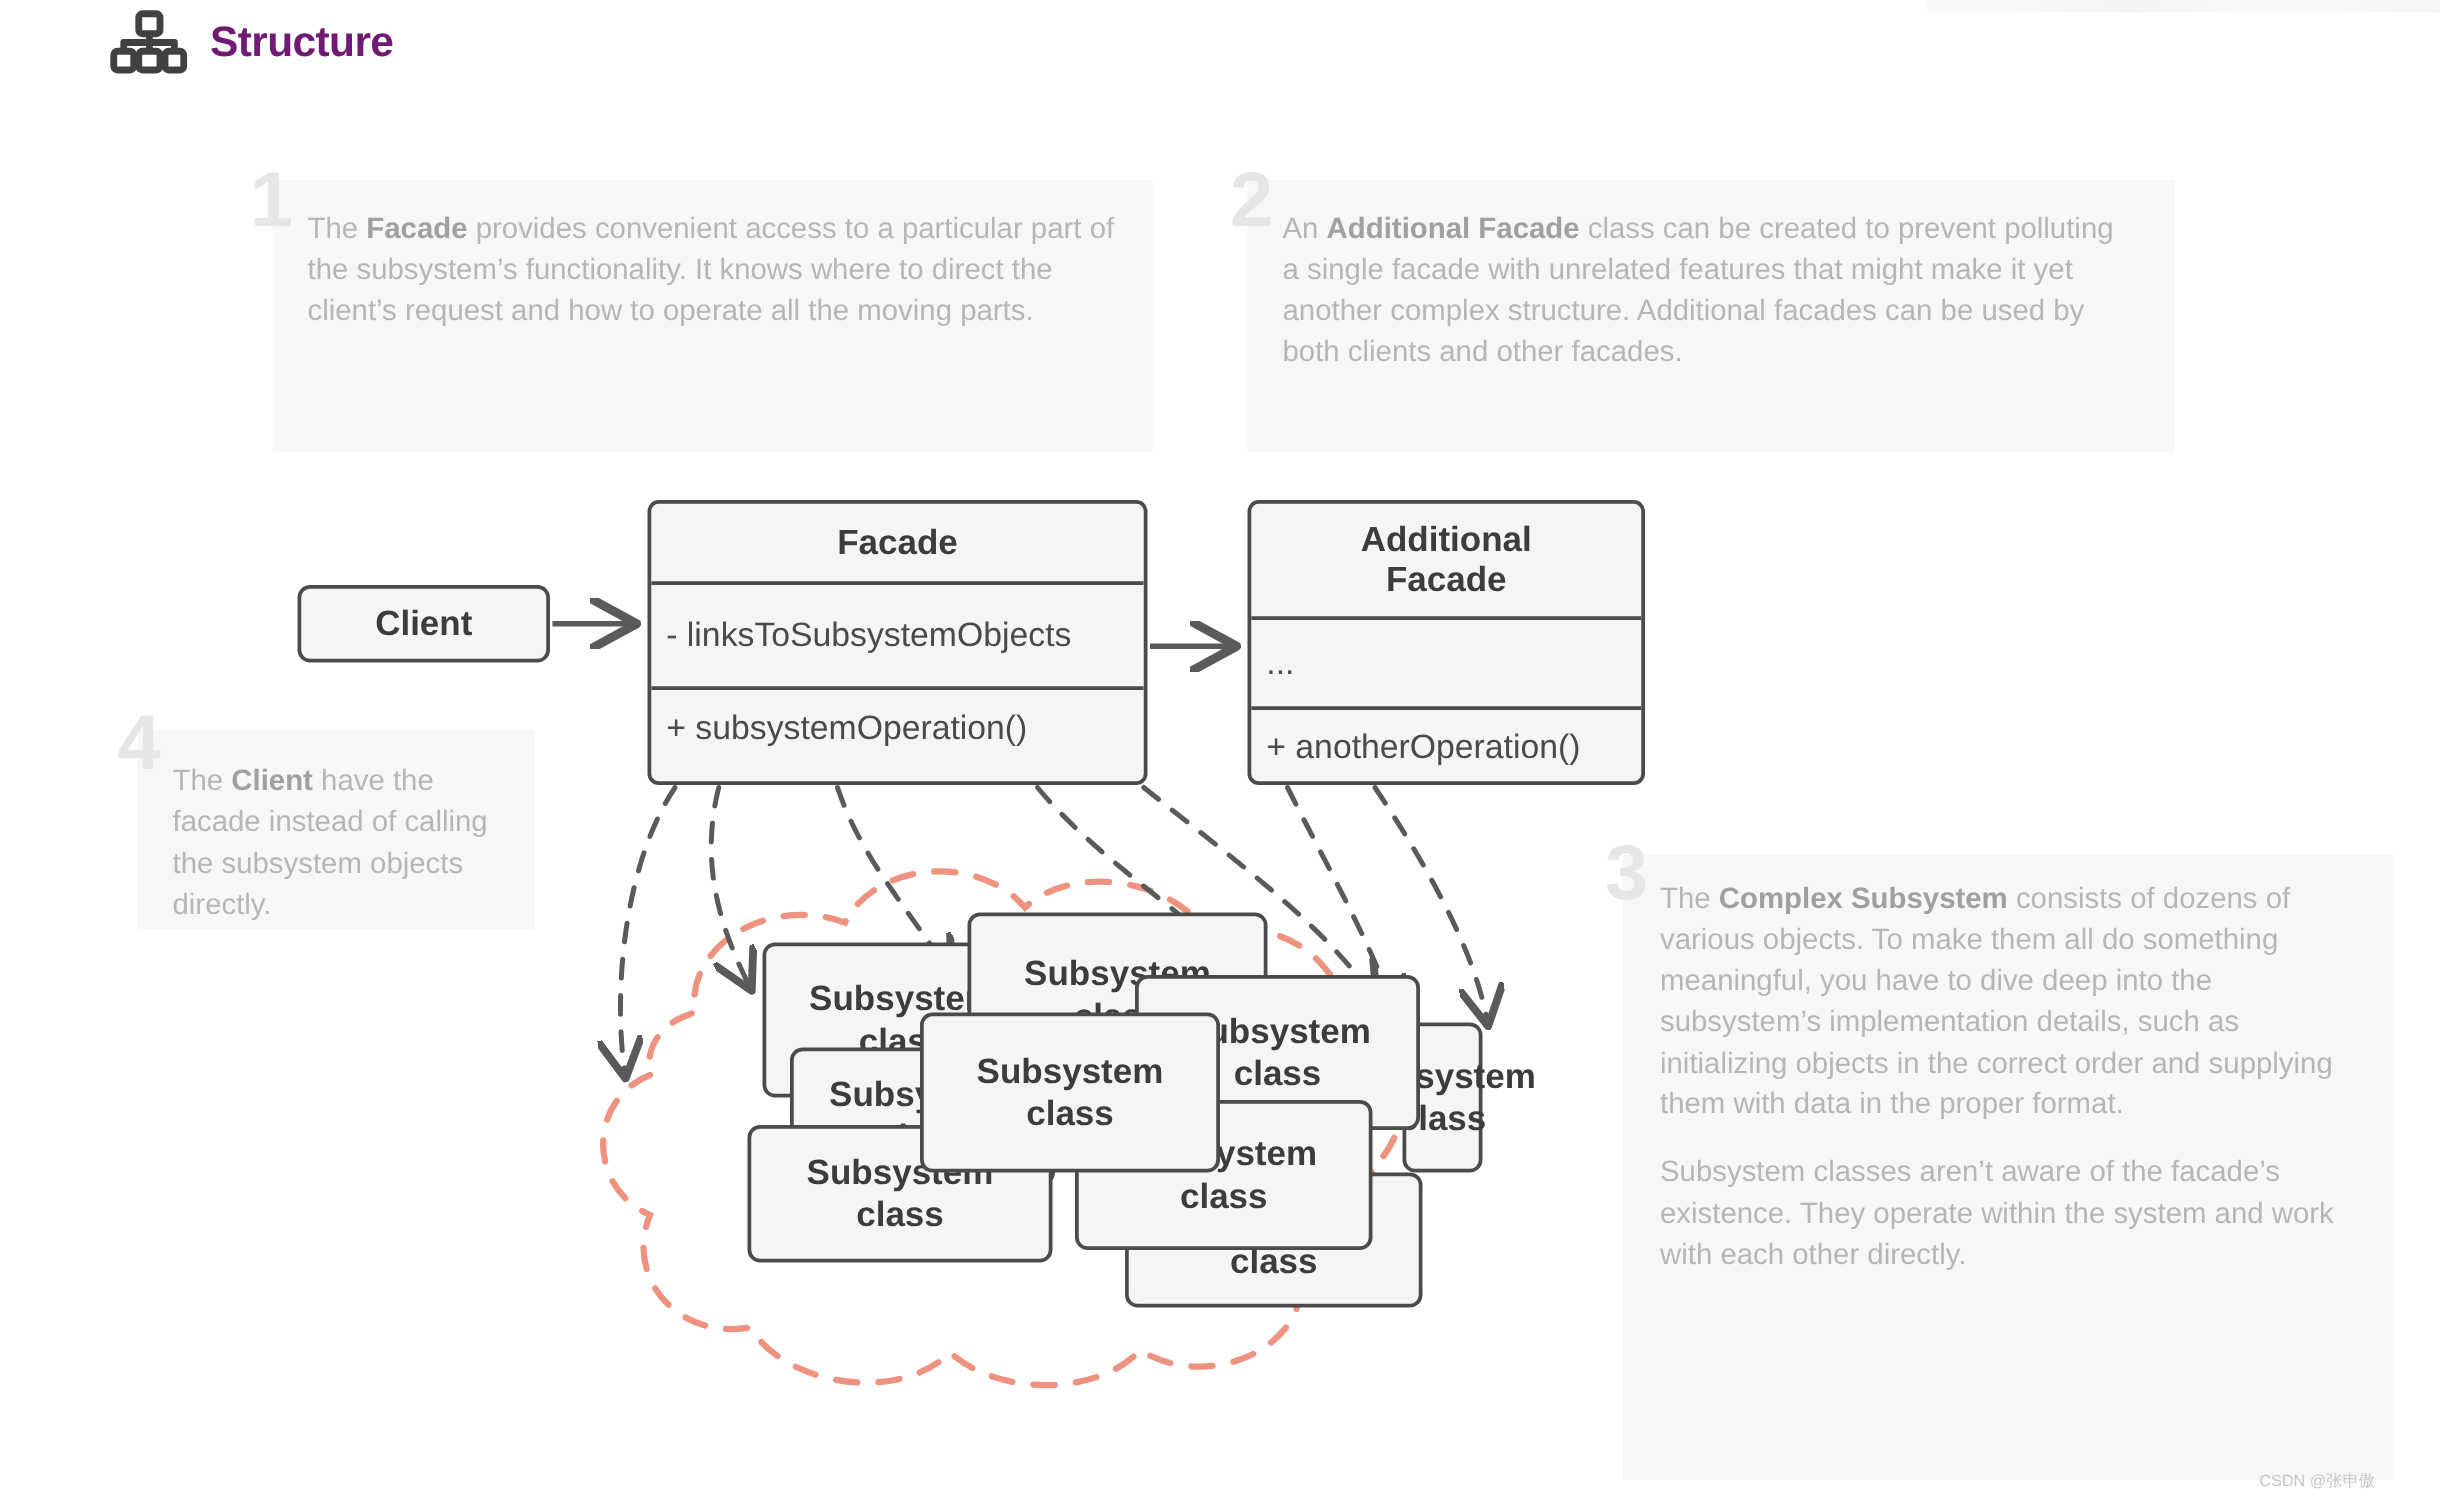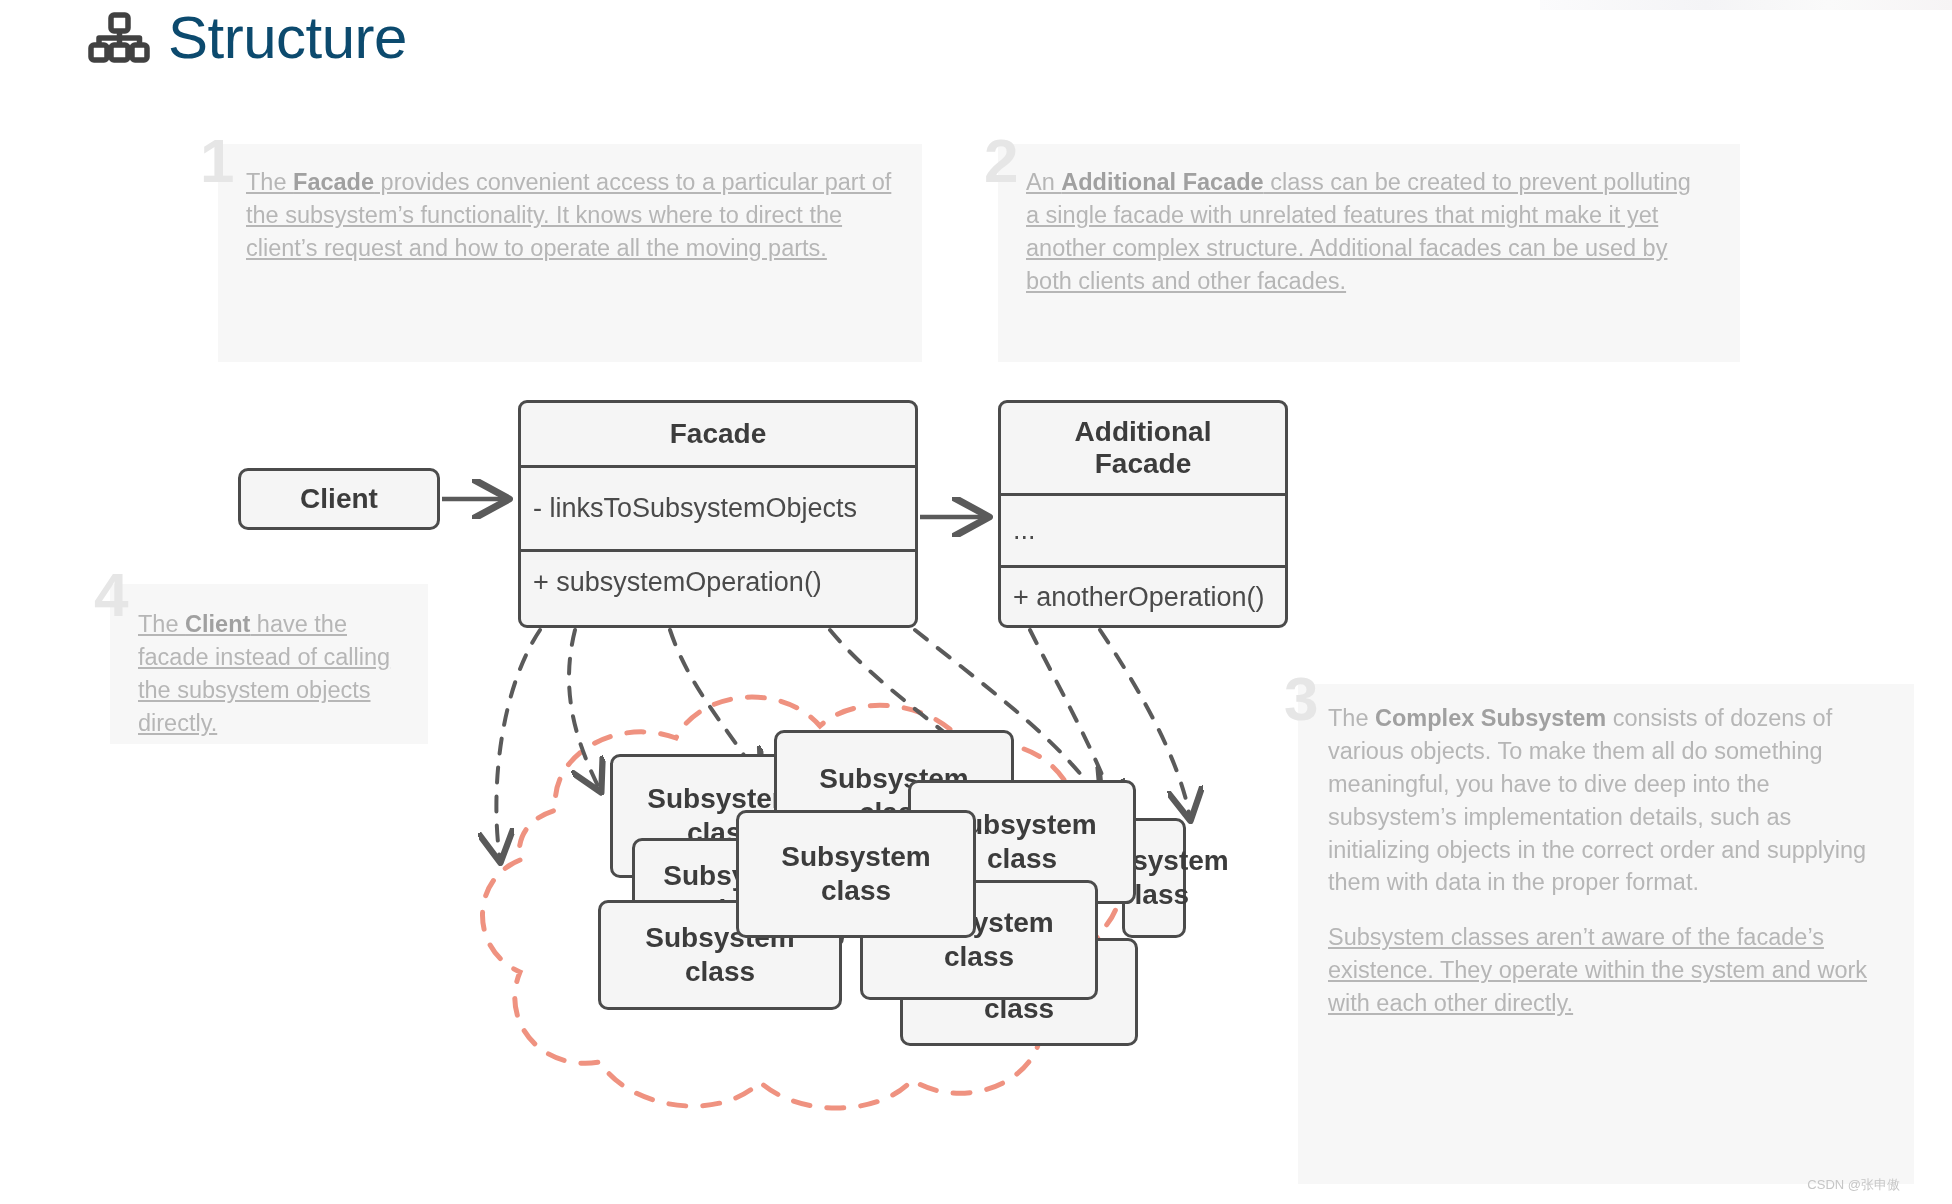--- a/index.html
+++ b/index.html
@@ -26,23 +26,23 @@
 
   
   #header {
     position: absolute;
     left: 88px; top: 8px;
     display: flex;
     align-items: center;
     gap: 18px;
   }
   #header .title {
-    font-size: 60px;
-    font-weight: normal;
-    color: #0c4a6e;
+    font-size: 34px;
+    font-weight: bold;
+    color: #701a75;
     letter-spacing: -0.5px;
     line-height: 1;
   }
   #sitemap-icon { display:block; }
 
   
   .note {
     position: absolute;
     background: #f7f7f7;
     box-sizing: border-box;
@@ -58,21 +58,21 @@
     user-select: none;
   }
   .note .body {
     font-size: 23.5px;
     line-height: 1.40;
     color: #b6b6b6;
     position: relative;
   }
   .note .body b { color: #a0a0a0; font-weight: bold; }
   .note .body p { margin: 0 0 22px 0; }
-  .note .body p:last-child { margin-bottom: 0; text-decoration: underline; }
+  .note .body p:last-child { margin-bottom: 0; }
 
   #note-1 { left: 218px; top: 144px; width: 704px; height: 218px; }
   #note-1 .num { left: -18px; top: -14px; }
   #note-1 .body { padding: 22px 30px 0 28px; }
 
   #note-2 { left: 998px; top: 144px; width: 742px; height: 218px; }
   #note-2 .num { left: -14px; top: -14px; }
   #note-2 .body { padding: 22px 30px 0 28px; }
 
   #note-3 { left: 1298px; top: 684px; width: 616px; height: 500px; }
@@ -120,21 +120,21 @@
 
   #client-box { left: 238px; top: 468px; width: 202px; height: 62px; border-radius: 10px;
                 display:flex; align-items:center; justify-content:center;
                 font-weight:bold; font-size:28px; color:#3c3c3c; }
 
   #facade-box { left: 518px; top: 400px; width: 400px; height: 228px; }
   #facade-box .name  { height: 62px; }
   #facade-box .attrs { height: 84px; }
   #facade-box .ops   { height: 64px; }
 
-  #addfacade-box { left: 998px; top: 400px; width: 290px; height: 228px; }
+  #addfacade-box { left: 998px; top: 400px; width: 318px; height: 228px; }
   #addfacade-box .name  { height: 90px; justify-content:center; }
   #addfacade-box .attrs { height: 72px; }
   #addfacade-box .ops   { height: 62px; }
 
   
   .subbox {
     position: absolute;
     box-sizing: border-box;
     border: 3.5px solid #4b4b4b;
     border-radius: 10px;

